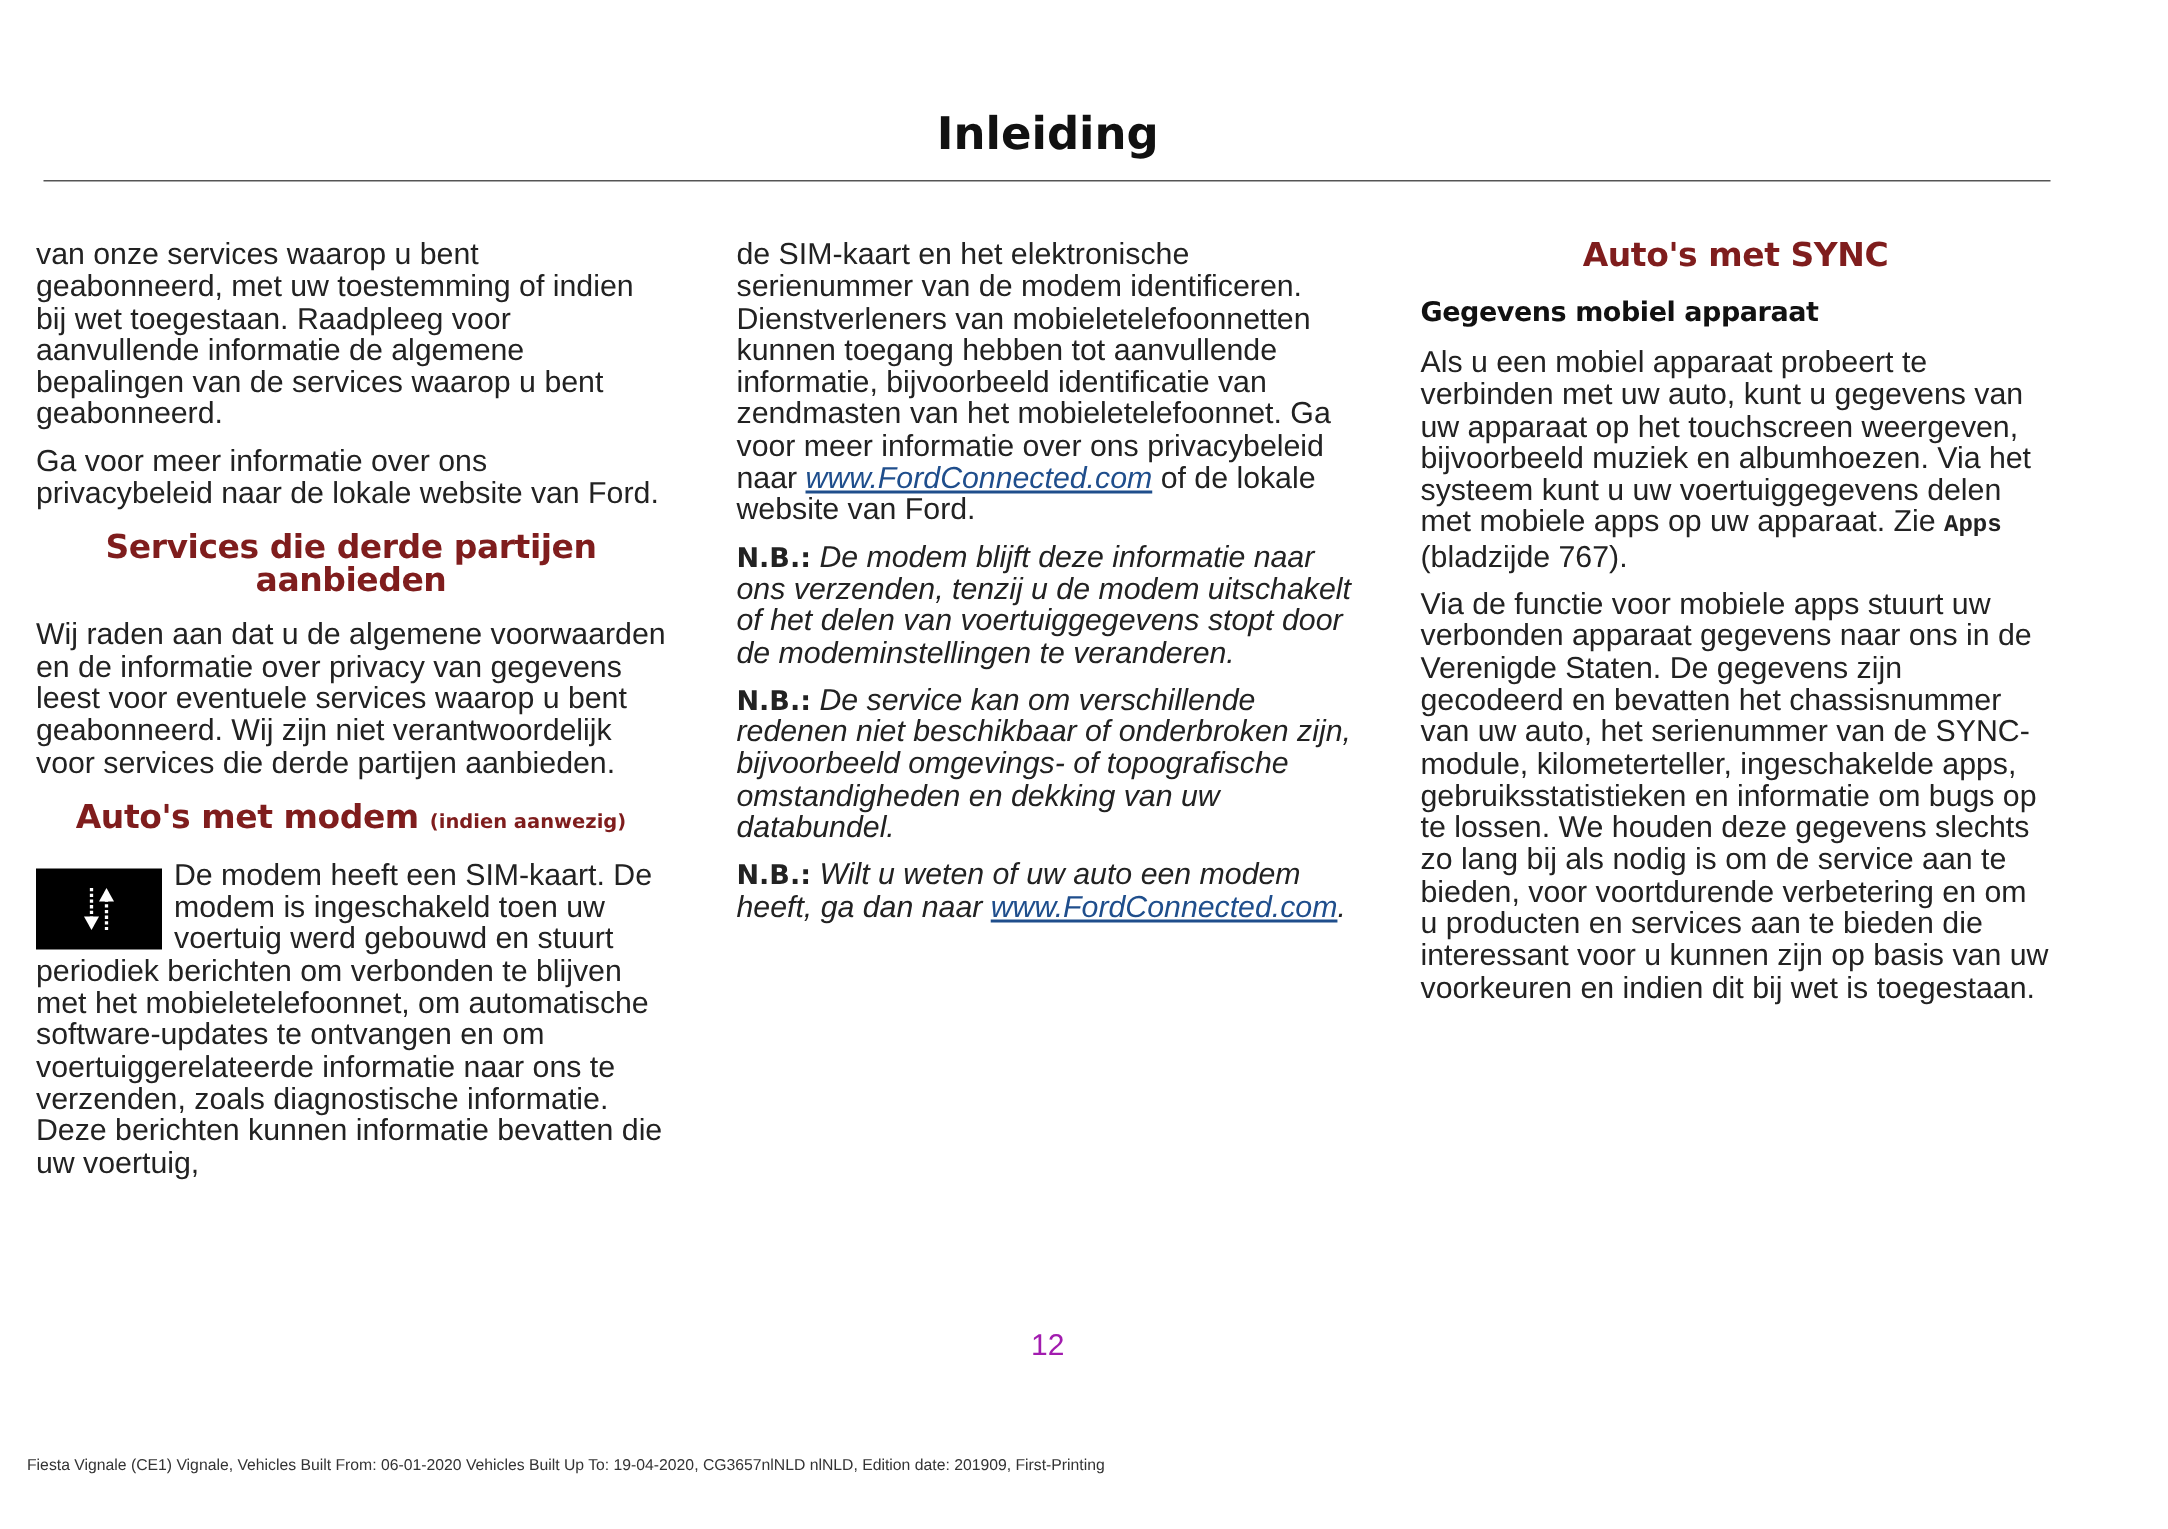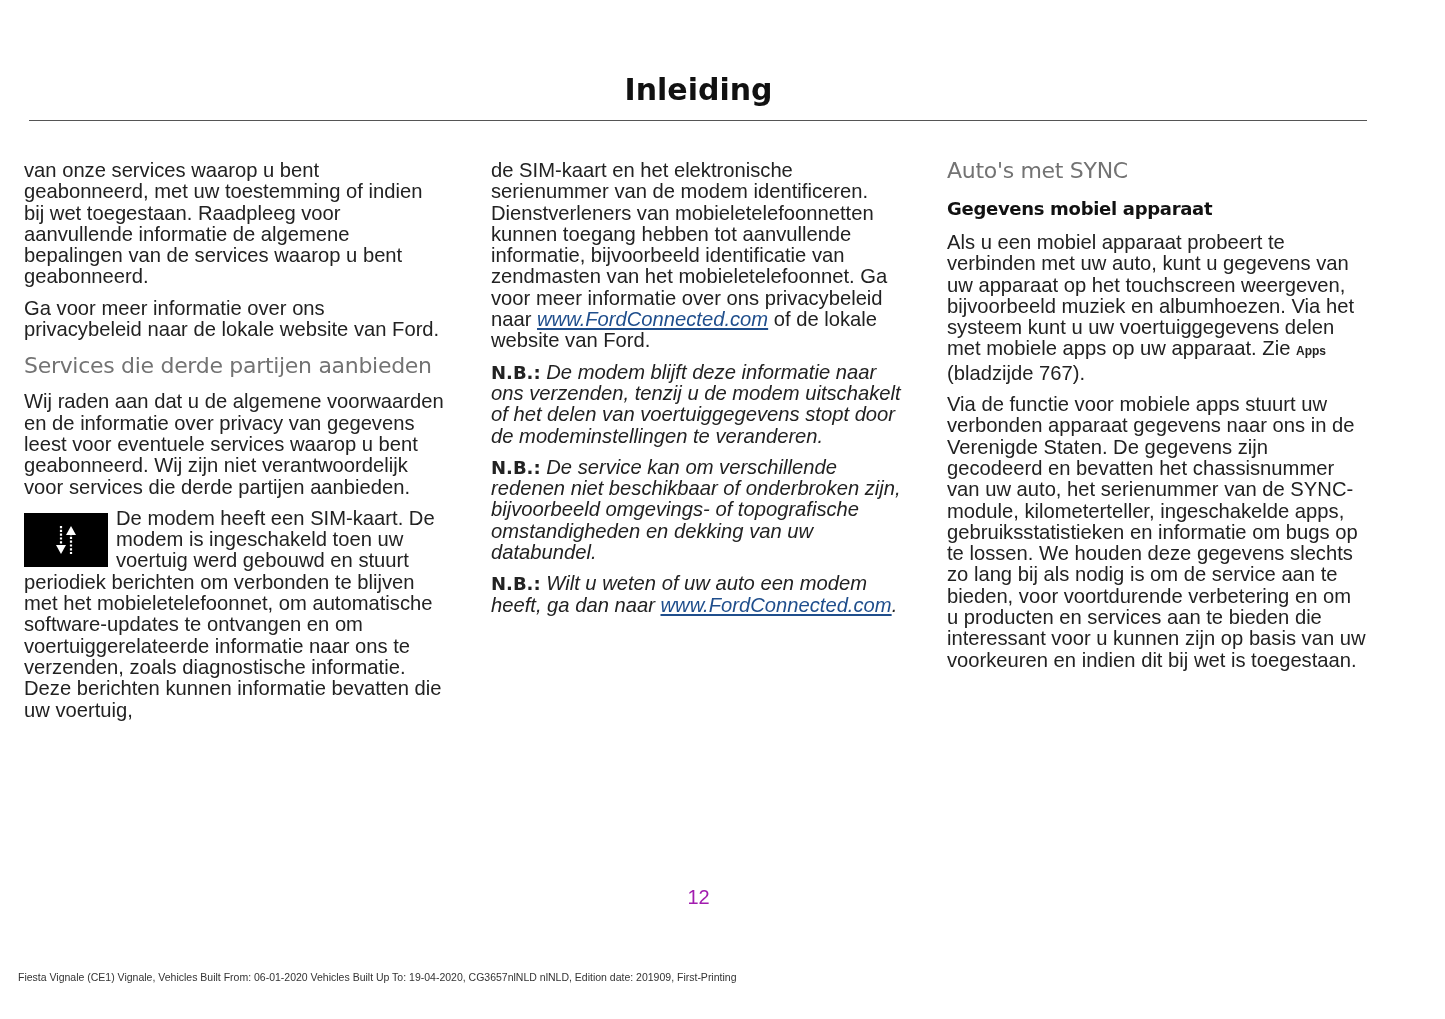--- a/index.html
+++ b/index.html
@@ -46,26 +46,27 @@
     }
     .col-1 { left: 24px; }
     .col-2 { left: 491px; }
     .col-3 { left: 947px; }
 
     .column p {
       margin: 0 0 10px 0;
     }
     .column h2 {
       font-family: "DejaVu Sans", sans-serif;
-      font-weight: normal;
+      font-weight: bold;
       font-size: 22px;
       line-height: 22px;
       margin: 15px 0 14px 0;
-      color: #737373;
+      color: #7f1d1d;
       letter-spacing: -0.3px;
+      text-align: center;
     }
     .column h2 .small {
       font-size: 13px;
       letter-spacing: 0;
     }
     .column h3 {
       font-family: "DejaVu Sans", sans-serif;
       font-weight: bold;
       font-size: 18px;
       line-height: 22px;
@@ -85,23 +86,23 @@
     }
     .note-text {
       font-style: italic;
     }
     a.link {
       color: #1f4e8c;
       text-decoration: underline;
       font-style: italic;
     }
     .bold-ref {
-      font-family: Liberation Sans, sans-serif;
+      font-family: Liberation Mono, monospace;
       font-weight: bold;
-      font-size: 12px;
+      font-size: 16px;
       margin-top: 20px;
     }
     .modem-icon {
       float: left;
       width: 84px;
       height: 54px;
       background: #000;
       margin: 5px 8px 4px 0;
       display: flex;
       align-items: center;
@@ -133,20 +134,21 @@
 <body>
 
 <h1 class="page-title">Inleiding</h1>
 <div class="title-rule"></div>
 
 <div class="column col-1">
   <p>van onze services waarop u bent geabonneerd, met uw toestemming of indien bij wet toegestaan. Raadpleeg voor aanvullende informatie de algemene bepalingen van de services waarop u bent geabonneerd.</p>
   <p>Ga voor meer informatie over ons privacybeleid naar de lokale website van Ford.</p>
   <h2>Services die derde partijen aanbieden</h2>
   <p>Wij raden aan dat u de algemene voorwaarden en de informatie over privacy van gegevens leest voor eventuele services waarop u bent geabonneerd. Wij zijn niet verantwoordelijk voor services die derde partijen aanbieden.</p>
+  <h2><span>Auto's met modem</span> <span class="small">(indien aanwezig)</span></h2>
   <p>
     <span class="modem-icon">
       <svg viewBox="0 0 30 34">
         <line x1="10" y1="3" x2="10" y2="24" stroke="#fff" stroke-width="2.2" stroke-dasharray="2.2 1.6"></line>
         <polygon points="5,22 15,22 10,31" fill="#fff"></polygon>
         <line x1="20" y1="10" x2="20" y2="31" stroke="#fff" stroke-width="2.2" stroke-dasharray="2.2 1.6"></line>
         <polygon points="15,12 25,12 20,3" fill="#fff"></polygon>
       </svg>
     </span>
     <span>De modem heeft een SIM-kaart. De modem is ingeschakeld toen uw voertuig werd gebouwd en stuurt periodiek berichten om verbonden te blijven met het mobieletelefoonnet, om automatische software-updates te ontvangen en om voertuiggerelateerde informatie naar ons te verzenden, zoals diagnostische informatie. Deze berichten kunnen informatie bevatten die uw voertuig,</span>

